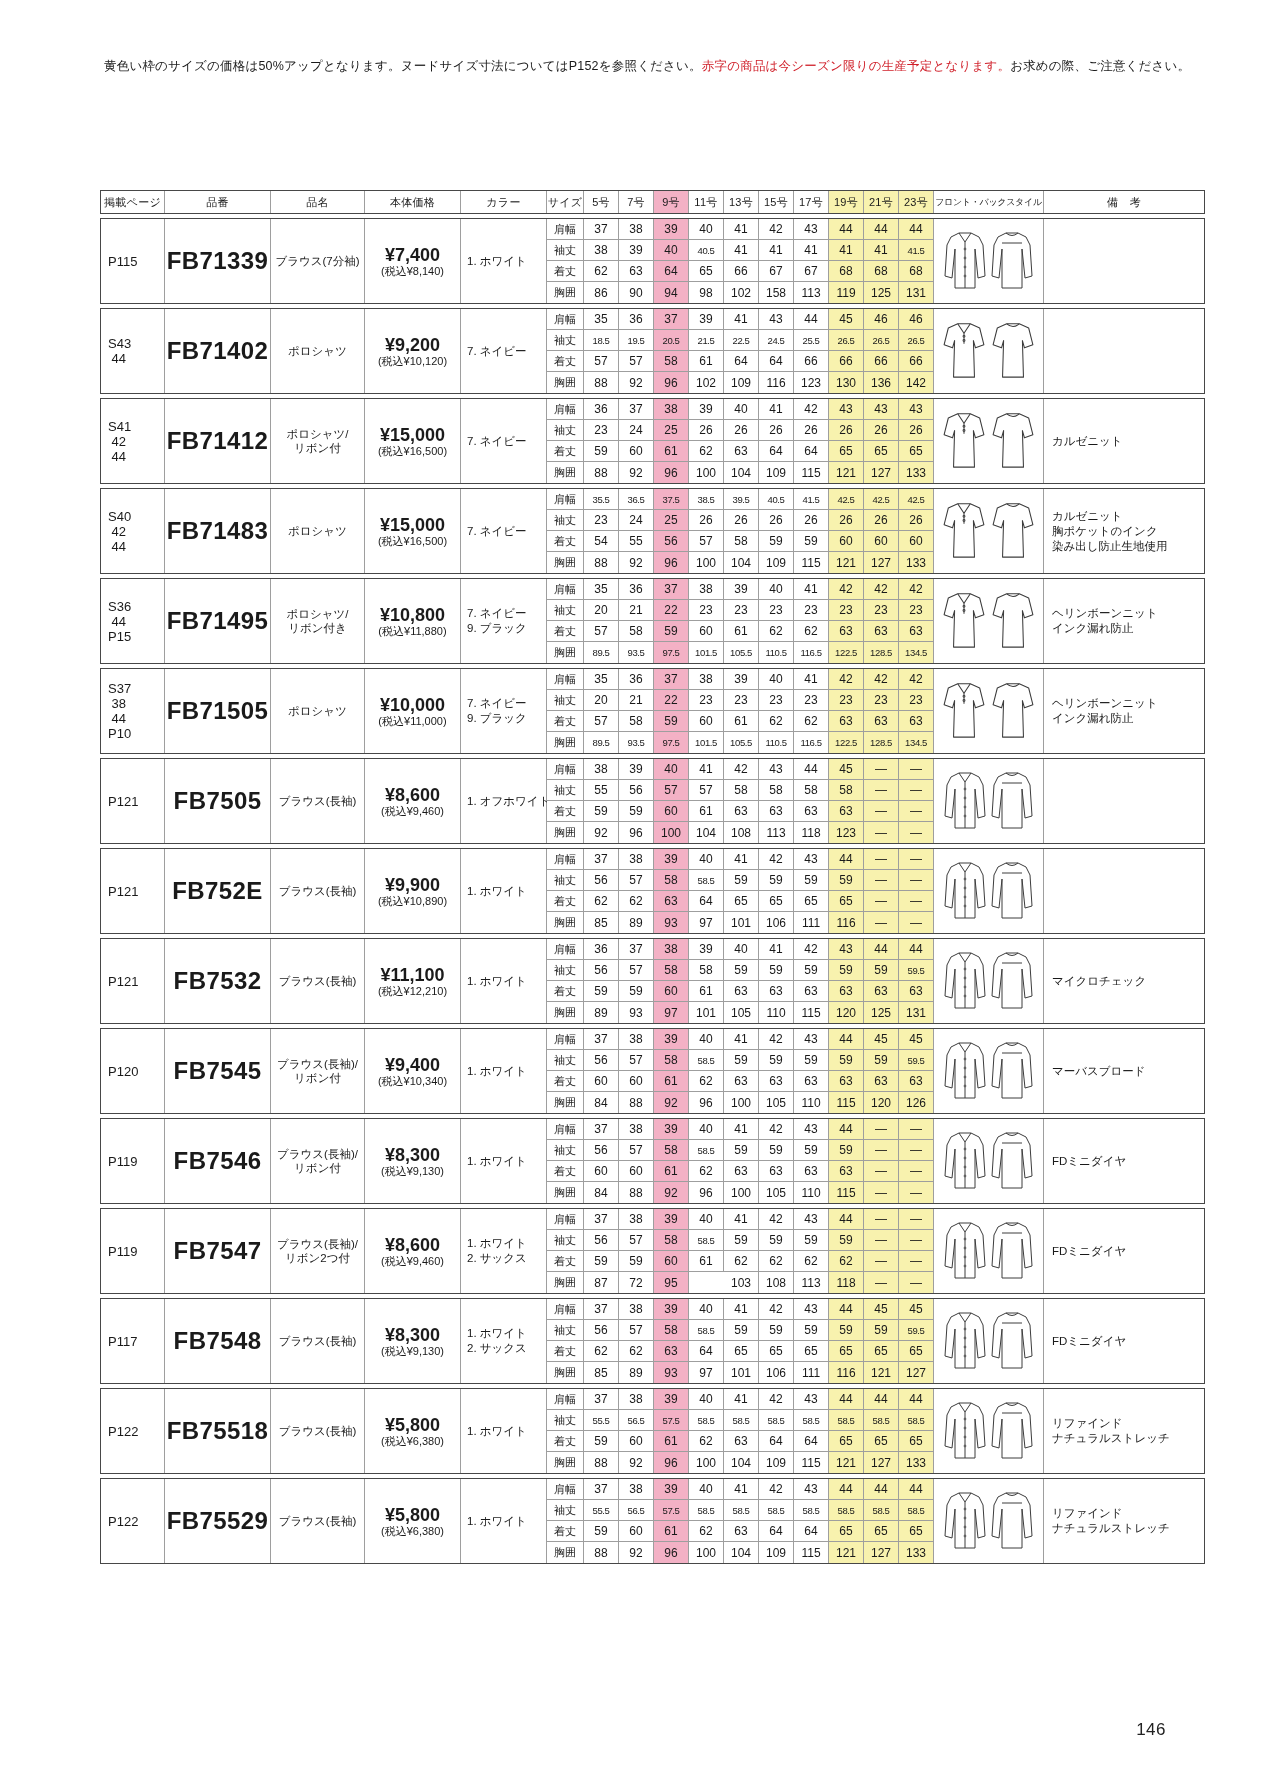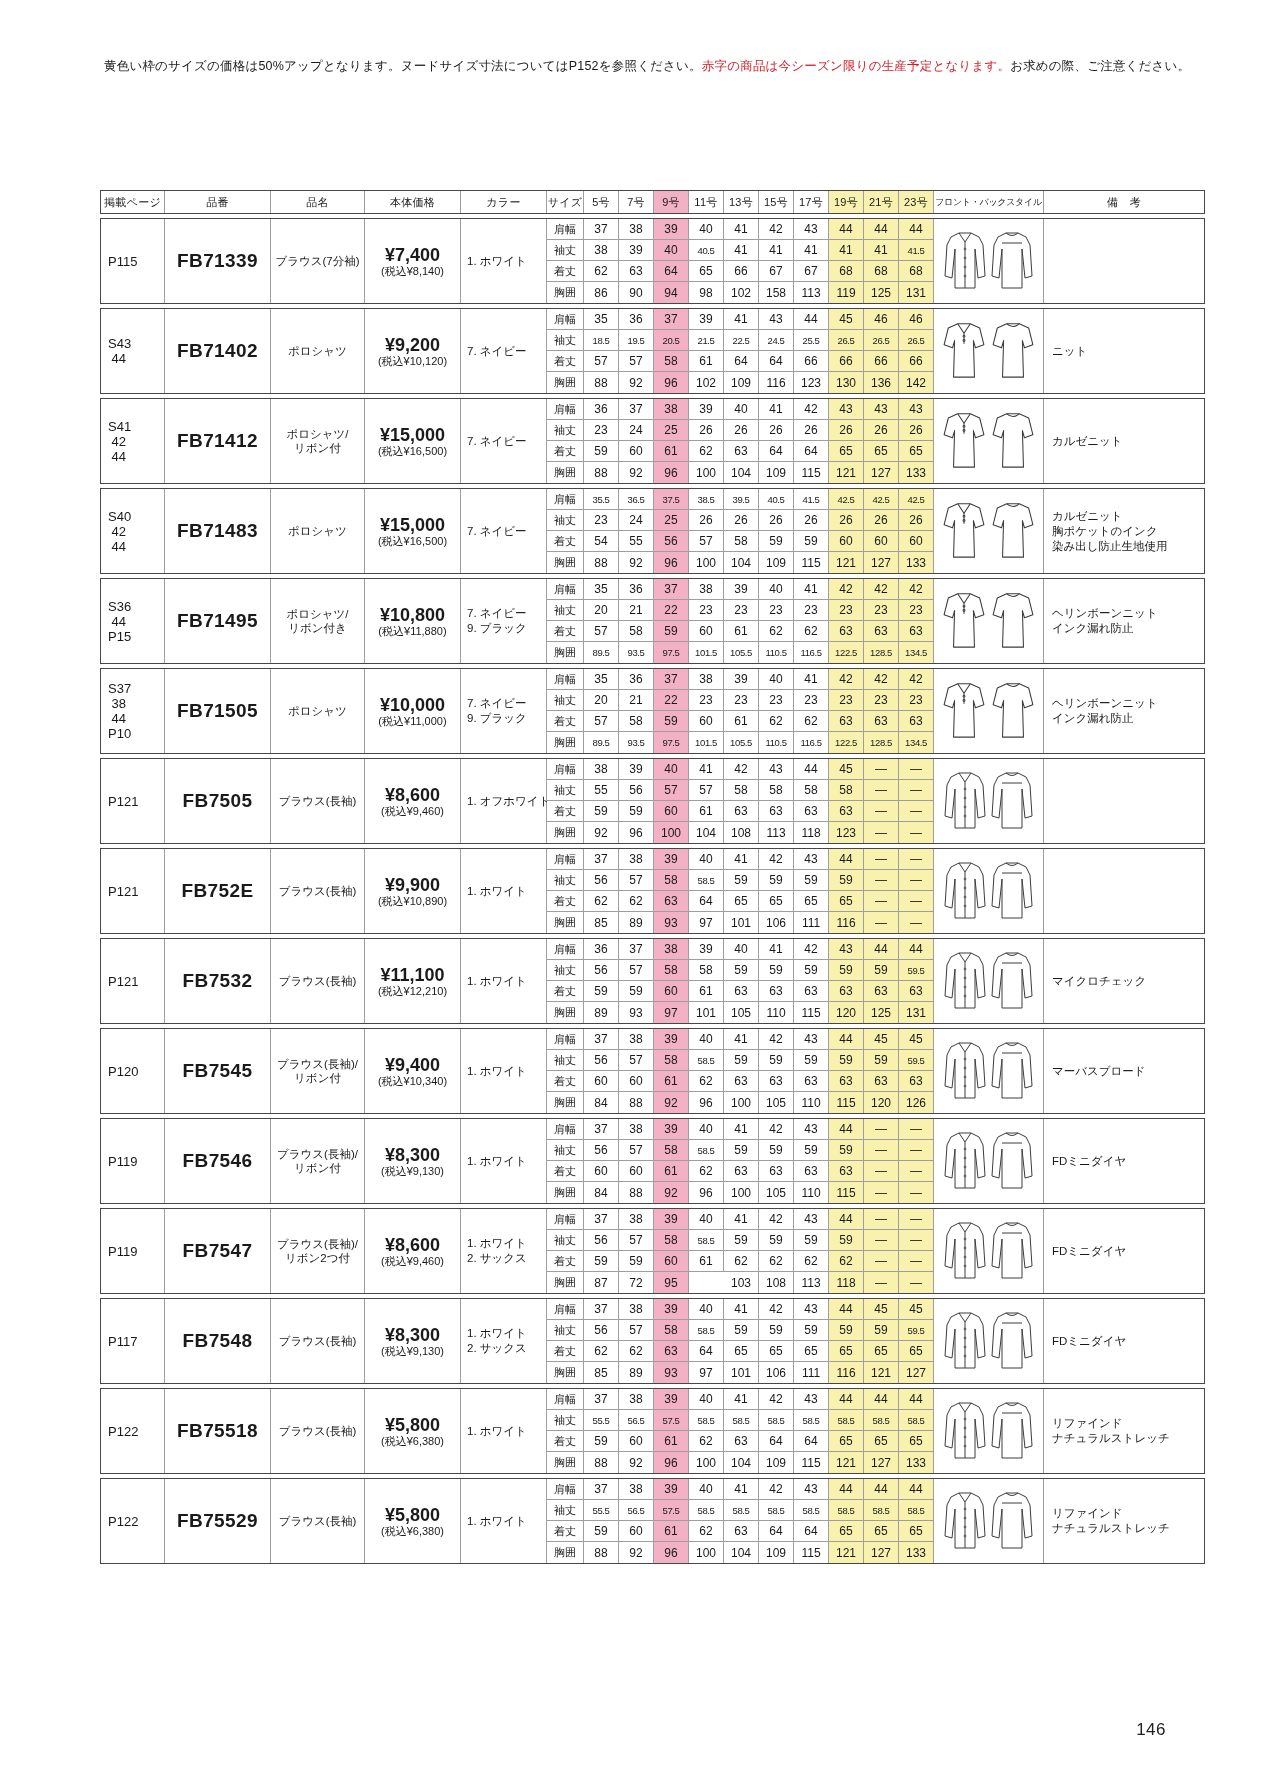--- a/index.html
+++ b/index.html
@@ -15,21 +15,21 @@
      border-right:1px solid #9e9e9e;border-bottom:1px solid #9e9e9e;background:#fff;}
   .no-r{border-right:none!important;}
   .no-b{border-bottom:none!important;}
   .pink{background:#f3b1c5!important;}
   .yellow{background:#f8f2ae!important;}
   .hcell{font-size:11px;letter-spacing:.3px;}
   .hcell.cond{font-size:9px;letter-spacing:-.3px;}
   .info{flex-direction:column;}
   .pageref{justify-content:flex-start;align-items:center;padding-left:7px;font-size:13px;
            line-height:15px;white-space:pre;justify-content:flex-start;flex-direction:row;}
-  .code{font-size:19px;font-weight:bold;letter-spacing:.4px;}
+  .code{font-size:24px;font-weight:bold;letter-spacing:.4px;}
   .pname{font-size:11.5px;white-space:pre;text-align:center;line-height:14px;}
   .price-main{font-size:18px;font-weight:bold;line-height:20px;}
   .price-tax{font-size:11px;line-height:13px;}
   .colorcell{flex-direction:row;justify-content:flex-start;padding-left:6px;font-size:11.5px;
              white-space:pre;line-height:15px;}
   .mlabel{font-size:11px;}
   .v{font-size:12px;}
   .v.small{font-size:9.5px;letter-spacing:-.4px;}
   .illu{gap:3px;}
   .illu svg{display:block;}
@@ -202,21 +202,20 @@
                 <circle cx="22" cy="19" r="0.9"></circle>
               </g>
             </svg>
             <svg width="46" height="64" viewBox="0 0 44 58">
               <g fill="#fff" stroke="#3c3c3c" stroke-width="1" stroke-linejoin="round">
                 <path d="M16 3 L7 7 L3 23 L11 26 L13 19 L12 54 L32 54 L31 19 L33 26 L41 23 L37 7 L28 3 Z"></path>
                 <path d="M16 3 Q22 8 28 3" fill="none"></path>
               </g>
             </svg>
           </div>
-          <div class="c remark no-r no-b" style="grid-area: 1 / 18 / span 4;">ニット</div>
         </div>
         <div class="grid block">
           <div class="c info pageref no-b" style="grid-area: 1 / 1 / span 4;">S41
  42
  44</div>
           <div class="c info code no-b" style="grid-area: 1 / 2 / span 4;">FB71412</div>
           <div class="c info pname no-b" style="grid-area: 1 / 3 / span 4;">ポロシャツ/
 リボン付</div>
           <div class="c info no-b" style="grid-area: 1 / 4 / span 4;">
             <div class="price-main">¥15,000</div>

